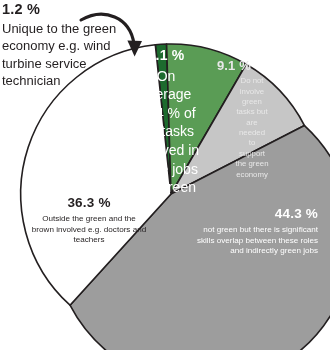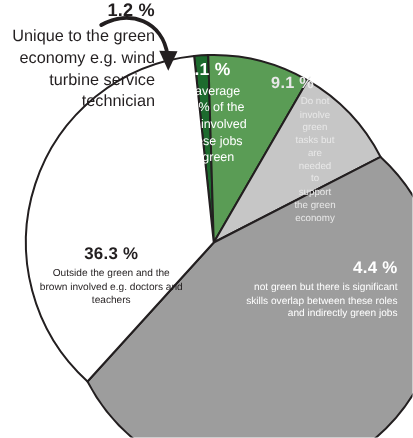--- a/index.html
+++ b/index.html
@@ -34,21 +34,21 @@
     height: 350px;
     display: block;
   }
 
   
   .callout {
     position: absolute;
     left: 2px;
     top: 2px;
     width: 122px;
-    text-align: right;
+    text-align: left;
   }
   .callout-pct {
     font-size: 14.5px;
     font-weight: bold;
     letter-spacing: 0.2px;
     line-height: 1.1;
     margin: 0 0 2px 0;
   }
   .callout-desc {
     font-size: 13px;
@@ -72,21 +72,21 @@
 
   
   #label-green {
     left: 130px;
     top: 46px;
     width: 72px;
     text-align: center;
     color: #ffffff;
   }
   #label-green .slice-pct { font-size: 14px; }
-  #label-green .slice-desc { font-size: 10px; }
+  #label-green .slice-desc { font-size: 14px; }
 
   
   #label-lightgrey {
     left: 199px;
     top: 57px;
     width: 70px;
     text-align: center;
     color: #e8e8e8;
   }
   #label-lightgrey .slice-pct { font-size: 13px; }
@@ -148,21 +148,21 @@
     <p class="slice-pct">9.1 %</p>
     <p class="slice-desc">On average 30.4 % of the tasks involved in these jobs are green</p>
   </div>
 
   <div class="slice-label" id="label-lightgrey">
     <p class="slice-pct">9.1 %</p>
     <p class="slice-desc">Do not involve green tasks but are needed to support the green economy</p>
   </div>
 
   <div class="slice-label" id="label-darkgrey">
-    <p class="slice-pct">4.4 %</p>
+    <p class="slice-pct">44.3 %</p>
     <p class="slice-desc">not green but there is significant skills overlap between these roles and indirectly green jobs</p>
   </div>
 
   <div class="slice-label" id="label-white">
     <p class="slice-pct">36.3 %</p>
     <p class="slice-desc">Outside the green and the brown involved e.g. doctors and teachers</p>
   </div>
 
 </div>
 

